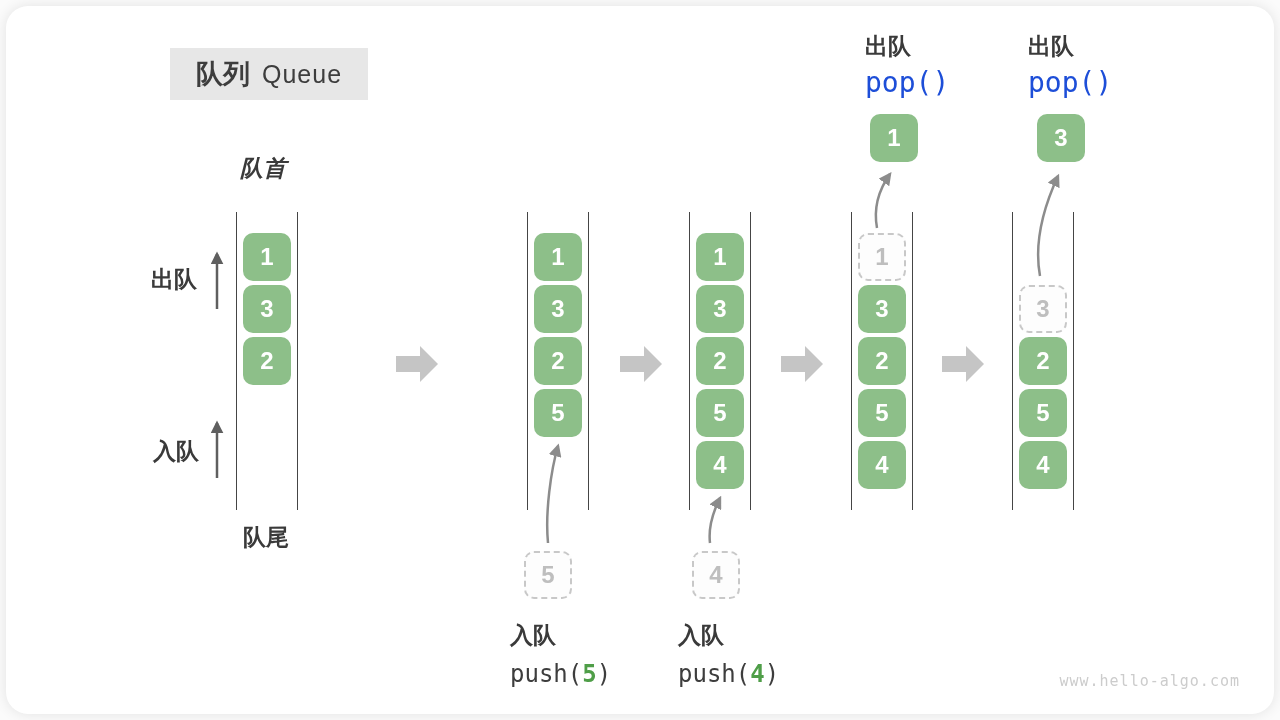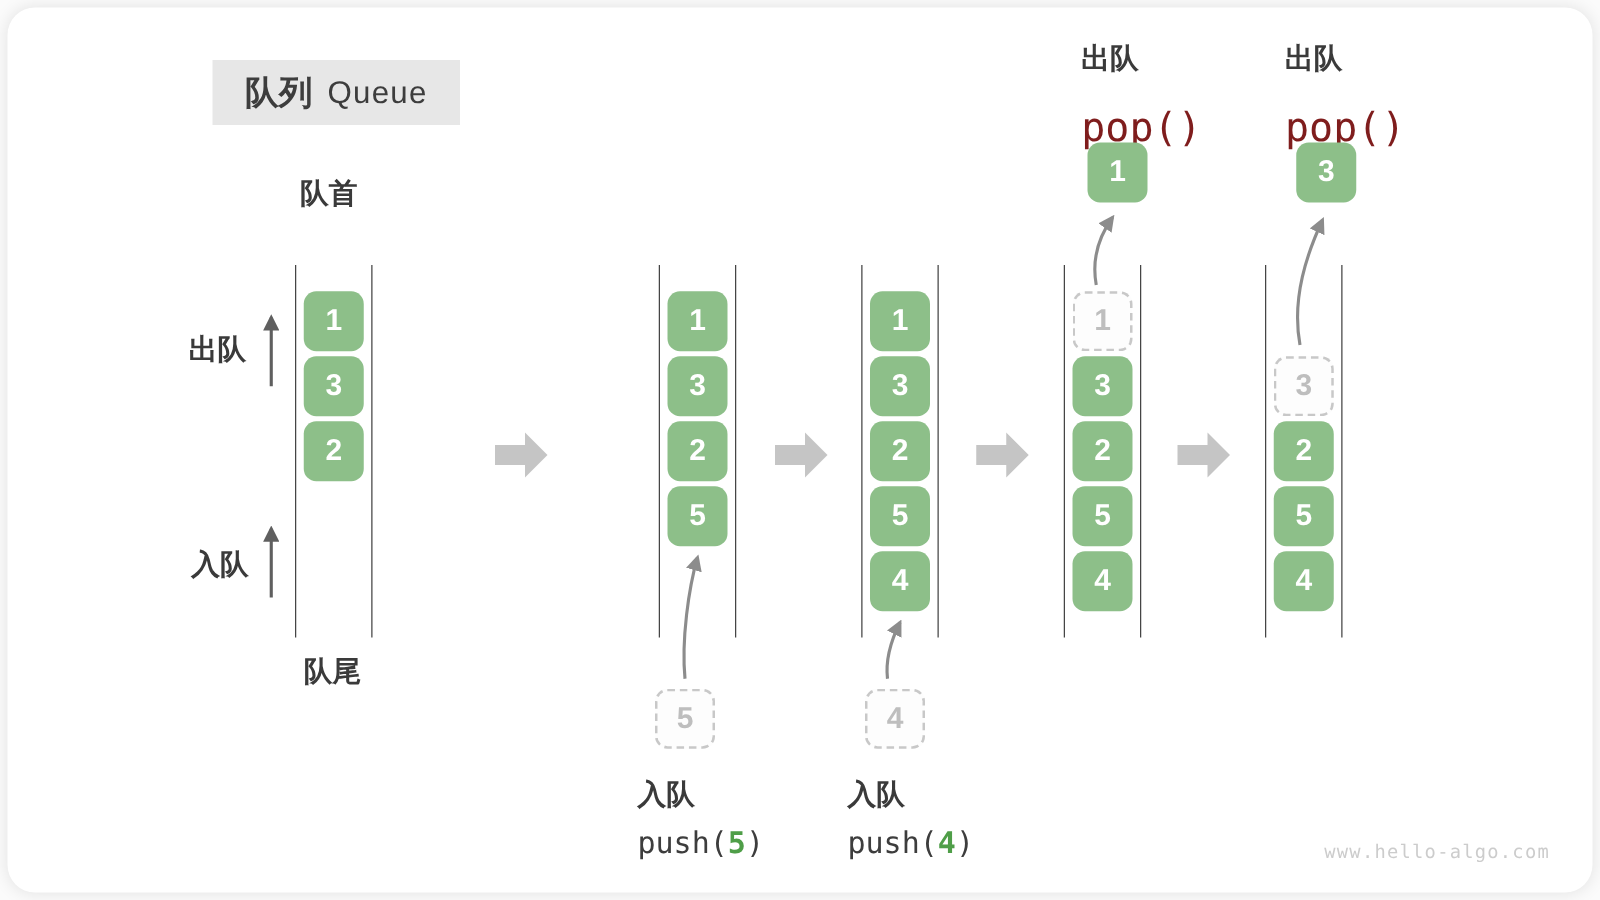--- a/index.html
+++ b/index.html
@@ -40,22 +40,22 @@
     display:flex; align-items:center; justify-content:center;
   }
   .cell.ghost {
     background:#fdfdfd; border:2px dashed #c8c8c8; color:#bebebe;
   }
   .cell.floating { position:absolute; left:auto; transform:none; }
 
   .op-label { position:absolute; white-space:nowrap; }
   .op-label .zh { font-size:23px; font-weight:700; color:#3a3a3a; display:block; }
   .op-label .code {
-    font-family:"DejaVu Sans Mono", monospace; font-size:32px; color:#7f1d1d;
-    display:block; margin-top:21px;
+    font-family:"DejaVu Sans Mono", monospace; font-size:28px; color:#1d4ed8;
+    display:block; margin-top:4px;
   }
 
   .caption { position:absolute; white-space:nowrap; }
   .caption .zh { font-size:23px; font-weight:700; color:#3a3a3a; display:block; }
   .caption .code {
     font-family:"DejaVu Sans Mono", monospace; font-size:24px; color:#3d3d3d;
     display:block; margin-top:9px;
   }
   .caption .code .arg { color:#4f9e48; font-weight:700; }
 
@@ -95,21 +95,21 @@
     <polygon points="620,356 644,356 644,346 662,364 644,382 644,372 620,372" fill="#c5c5c5"></polygon>
     <polygon points="781,356 805,356 805,346 823,364 805,382 805,372 781,372" fill="#c5c5c5"></polygon>
     <polygon points="942,356 966,356 966,346 984,364 966,382 966,372 942,372" fill="#c5c5c5"></polygon>
   </svg>
 
   <div class="title-box">
     <span class="title-zh">队列</span>
     <span class="title-en">Queue</span>
   </div>
 
-  <div class="cjk-label" style="left:240px; top:139px;">队首</div>
+  <div class="cjk-label" style="left:240px; top:153px;font-style:italic;">队首</div>
   <div class="cjk-label" style="left:151px; top:264px;">出队</div>
   <div class="cjk-label" style="left:153px; top:436px;">入队</div>
   <div class="cjk-label" style="left:243px; top:522px;">队尾</div>
 
   <div class="rail" style="left:236px;">
     <div class="cell" style="top:21px;">1</div>
     <div class="cell" style="top:73px;">3</div>
     <div class="cell" style="top:125px;">2</div>
   </div>
 

